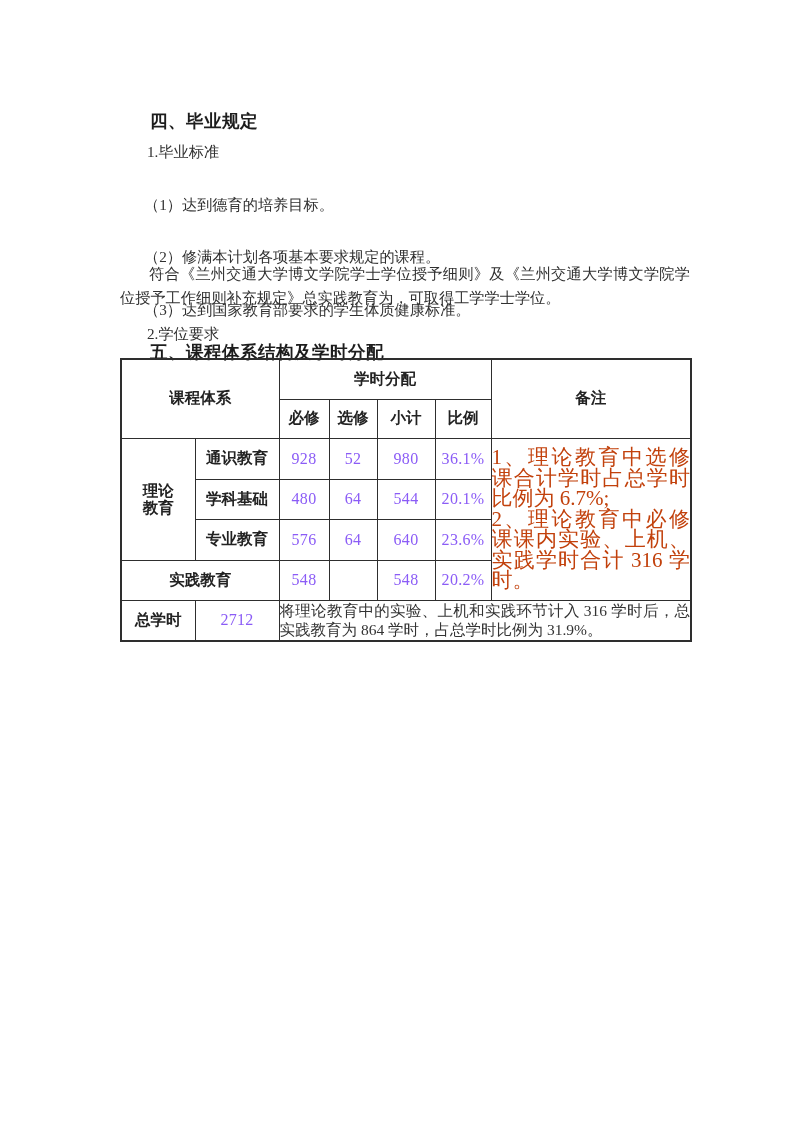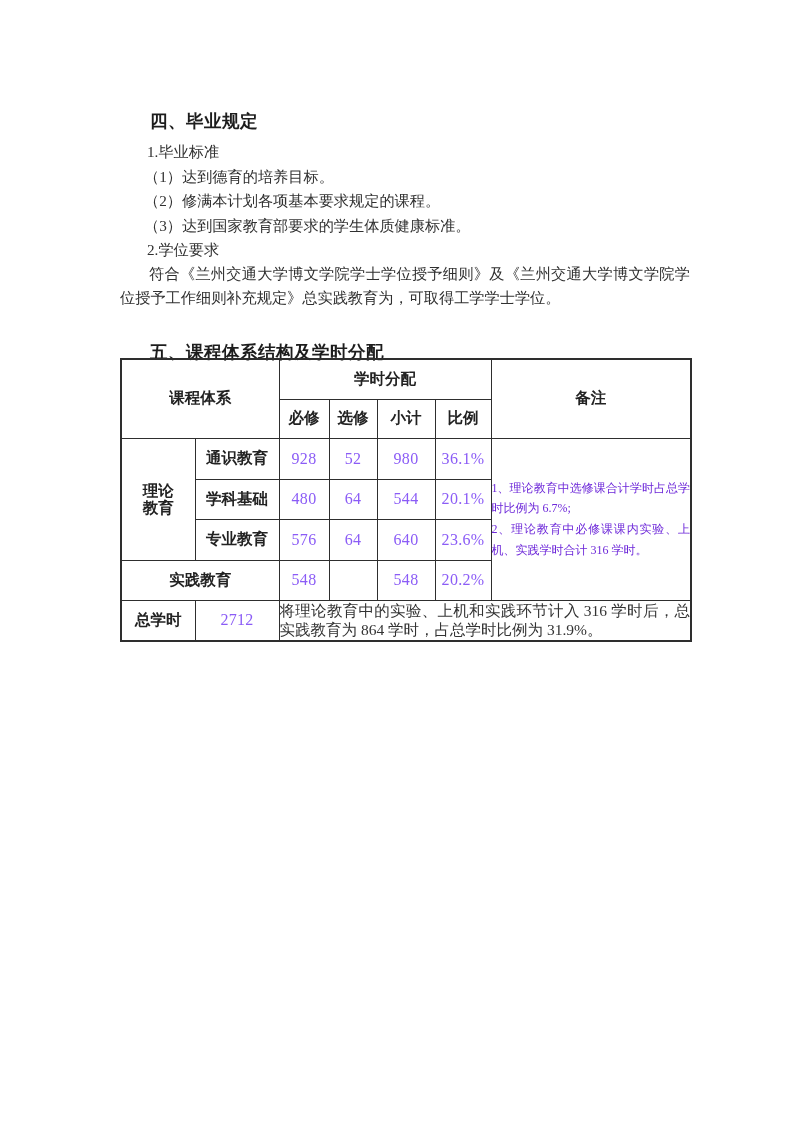--- a/index.html
+++ b/index.html
@@ -28,21 +28,21 @@
   .body-lines {
     position: absolute;
     left: 120px;
     top: 140px;
     width: 572px;
     font-size: 15.2px;
     line-height: 24.6px;
     color: #303030;
   }
   .body-lines .numbered { margin-left: 27px; }
-  .body-lines .paren    { margin-left: 24px; }
+  .body-lines .paren    { margin-left: 24px; margin-top: 28px; }
   .degree-para {
     position: absolute;
     left: 120px;
     top: 262px;
     width: 570px;
     font-size: 15.2px;
     line-height: 24.4px;
     text-indent: 29px;
     text-align: justify;
     color: #303030;
@@ -79,24 +79,24 @@
     margin: 4px auto;
     line-height: 17px;
     word-break: break-all;
   }
   td.remark-cell {
     text-align: left;
     vertical-align: top;
     padding: 4px 6px 2px 7px;
   }
   .remark-item {
-    font-size: 12px;
+    font-size: 21px;
     line-height: 20.6px;
     text-align: justify;
-    color: #6d28d9;
+    color: #c2410c;
   }
   td.note-cell {
     text-align: left;
     padding: 2px 8px;
   }
   .note-text {
     font-size: 15.5px;
     line-height: 19.8px;
     text-align: justify;
     color: #333333;

